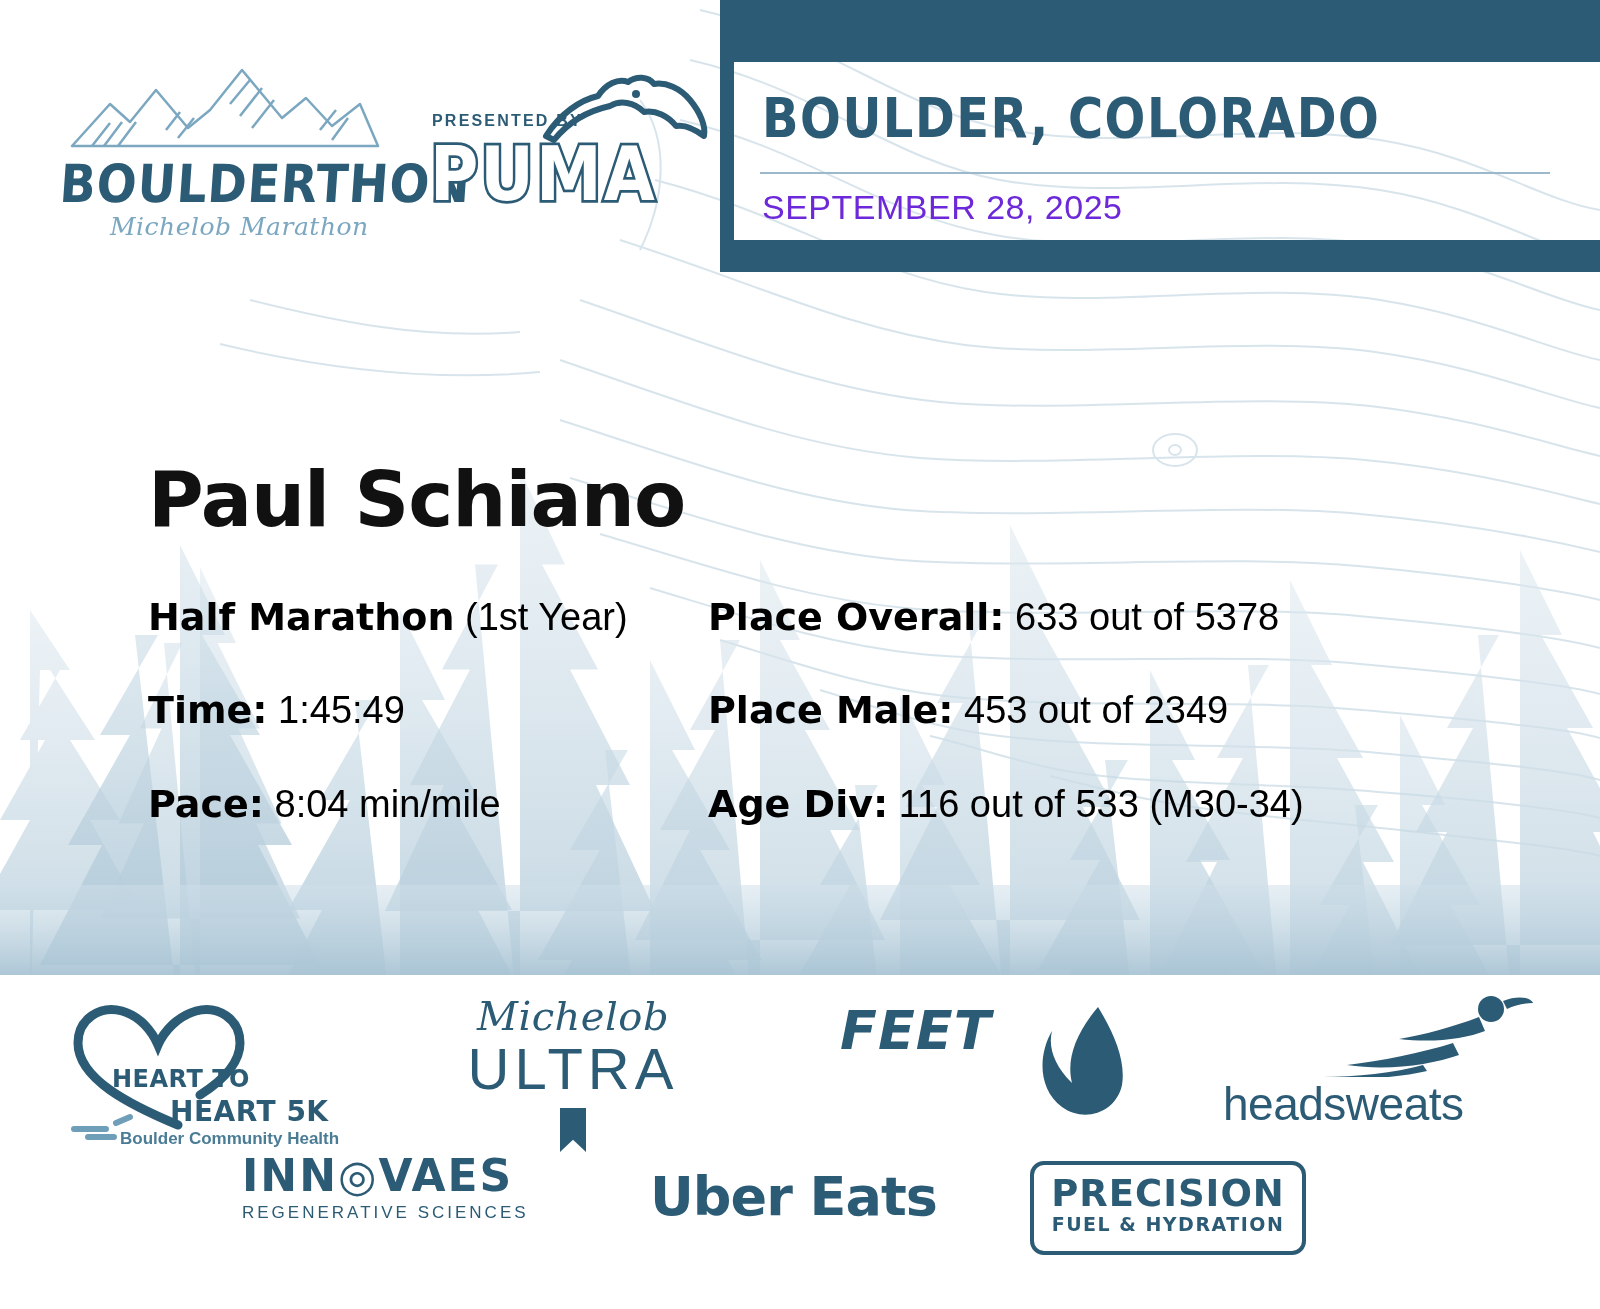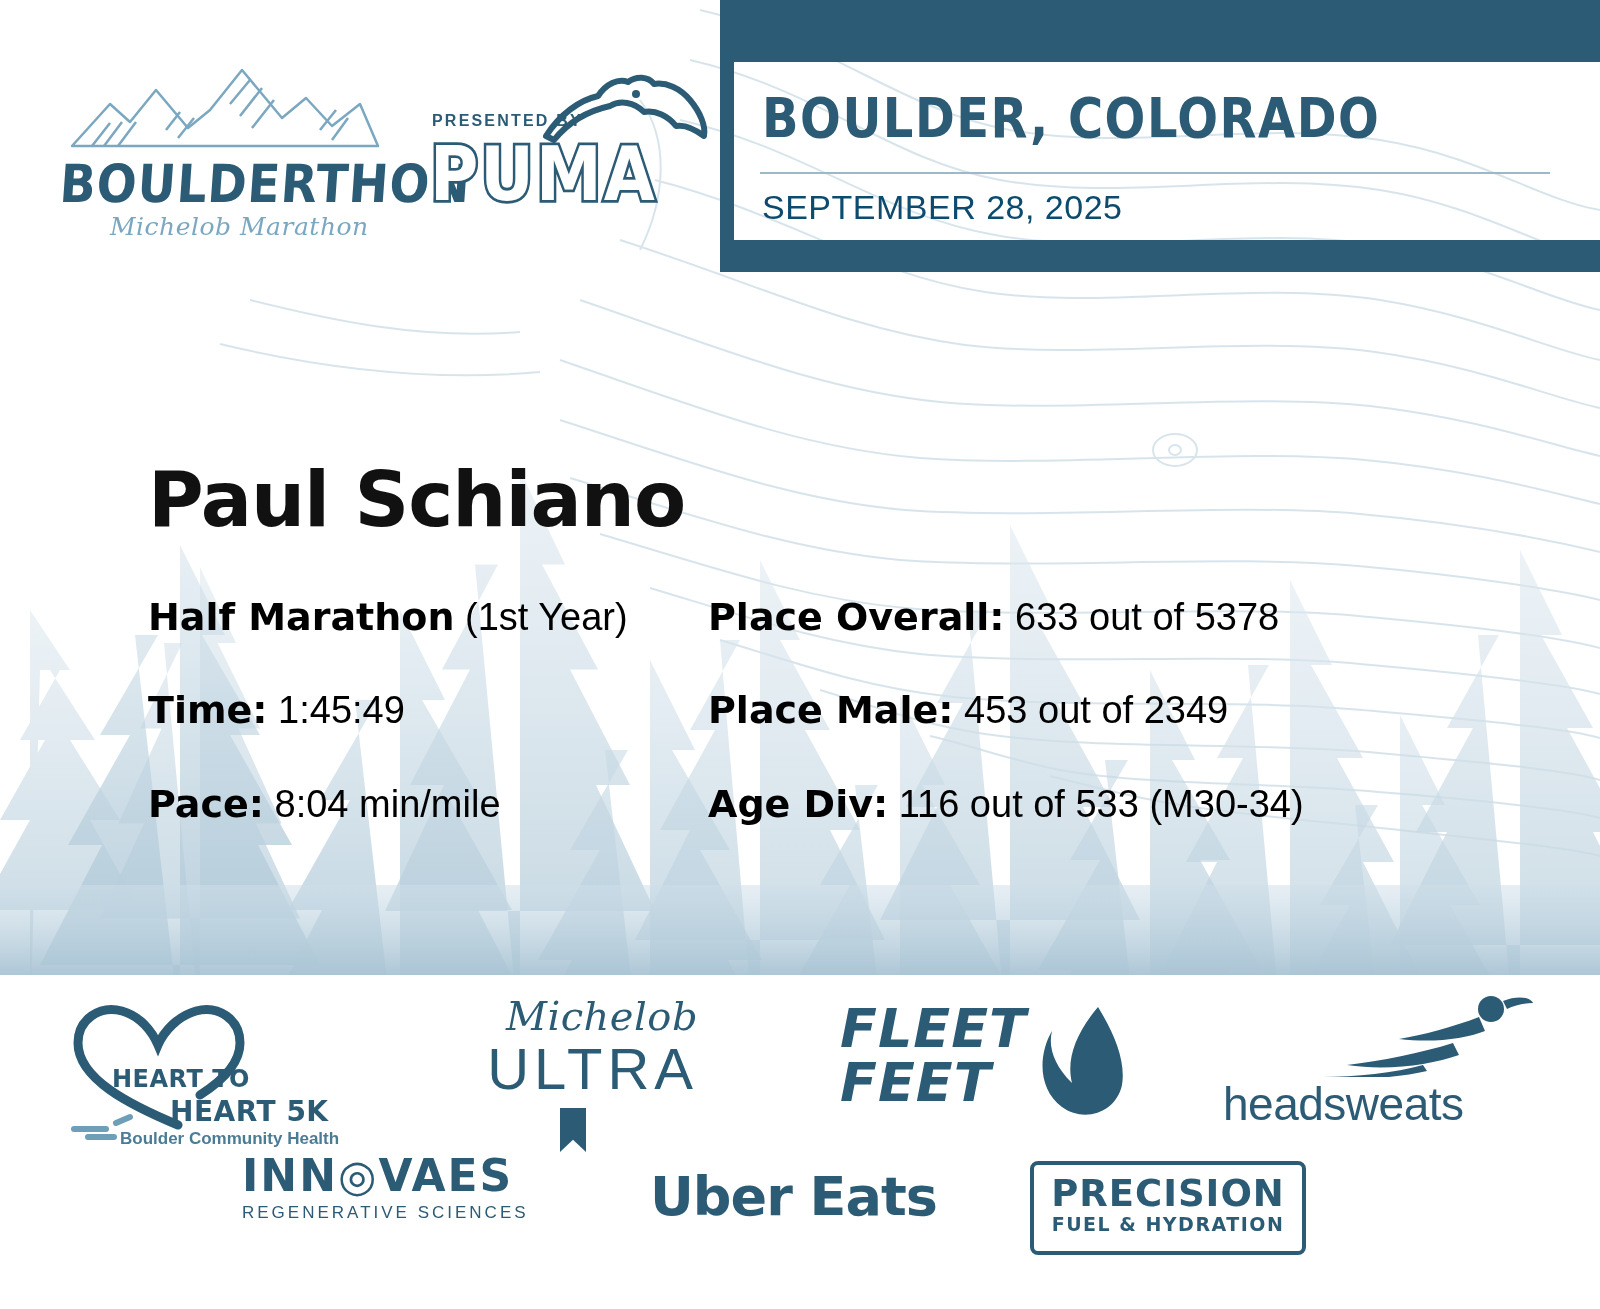--- a/index.html
+++ b/index.html
@@ -140,21 +140,21 @@
     left: 40px; top: 172px;
     width: 790px; height: 2px;
     background: #9bb9ca;
   }
   .loc-date {
     position: absolute;
     left: 42px; top: 188px;
     font-family: "Liberation Sans", sans-serif;
     font-size: 34px;
     letter-spacing: 0.5px;
-    color: #0c4a6e;
+    color: #6d28d9;
   }
 
   
   .results {
     position: absolute;
     left: 0; top: 440px;
     width: 1600px;
     z-index: 4;
   }
   .runner-name {
@@ -212,21 +212,21 @@
     position: absolute; left: 110px; top: 98px;
     font-family: "DejaVu Sans", sans-serif;
     font-weight: 700; font-size: 28px; letter-spacing: 0.5px;
   }
   .h2h-sub {
     position: absolute; left: 60px; top: 132px;
     font-size: 17px; color: #4b7c96; font-weight: bold;
   }
 
   
-  .sp-mich { left: 448px; top: 18px; width: 250px; height: 170px; text-align: right; }
+  .sp-mich { left: 448px; top: 18px; width: 250px; height: 170px; text-align: center; }
   .mich-top {
     font-family: "DejaVu Serif", serif;
     font-style: italic;
     font-size: 40px;
     letter-spacing: 0.5px;
   }
   .mich-bot {
     font-family: Liberation Sans, sans-serif;
     font-size: 58px;
     letter-spacing: 5px;
@@ -274,21 +274,21 @@
   .sp-uber { left: 650px; top: 190px; width: 340px; height: 80px; }
   .uber-word {
     font-family: "DejaVu Sans", sans-serif;
     font-weight: 700; font-size: 54px; letter-spacing: -1px;
   }
 
   
   .sp-prec {
     left: 1030px; top: 186px; width: 268px; height: 86px;
     border: 4px solid #2c5b75;
-    border-radius: 8px;
+    border-radius: 14px;
     text-align: center;
   }
   .prec-1 {
     font-family: "DejaVu Sans", sans-serif;
     font-weight: 700; font-size: 37px; letter-spacing: 1px;
     margin-top: 7px;
   }
   .prec-2 {
     font-family: "DejaVu Sans", sans-serif;
     font-weight: 700; font-size: 19px; letter-spacing: 1.5px;
@@ -444,21 +444,20 @@
     <div class="h2h-sub">Boulder Community Health</div>
   </div>
 
   <div class="sp sp-mich">
     <div class="mich-top">Michelob</div>
     <div class="mich-bot">ULTRA</div>
     <div class="mich-ribbon"></div>
   </div>
 
   <div class="sp sp-fleet">
-    <div class="fleet-1">FLEET</div>
     <div class="fleet-2">FEET</div>
     <svg width="90" height="120" viewBox="0 0 90 120" style="position:absolute;left:196px;top:0">
       <path d="M62 4 C 40 30, 30 56, 36 80 C 18 62, 12 44, 16 28 C 2 52, 2 86, 26 104
                C 48 120, 80 110, 86 82 C 90 58, 78 30, 62 4 Z" fill="#2c5b75"></path>
     </svg>
   </div>
 
   <div class="sp sp-heads">
     <svg width="230" height="86" viewBox="0 0 230 86" style="position:absolute;left:88px;top:-4px">
       <circle cx="188" cy="18" r="13" fill="#2c5b75"></circle>

